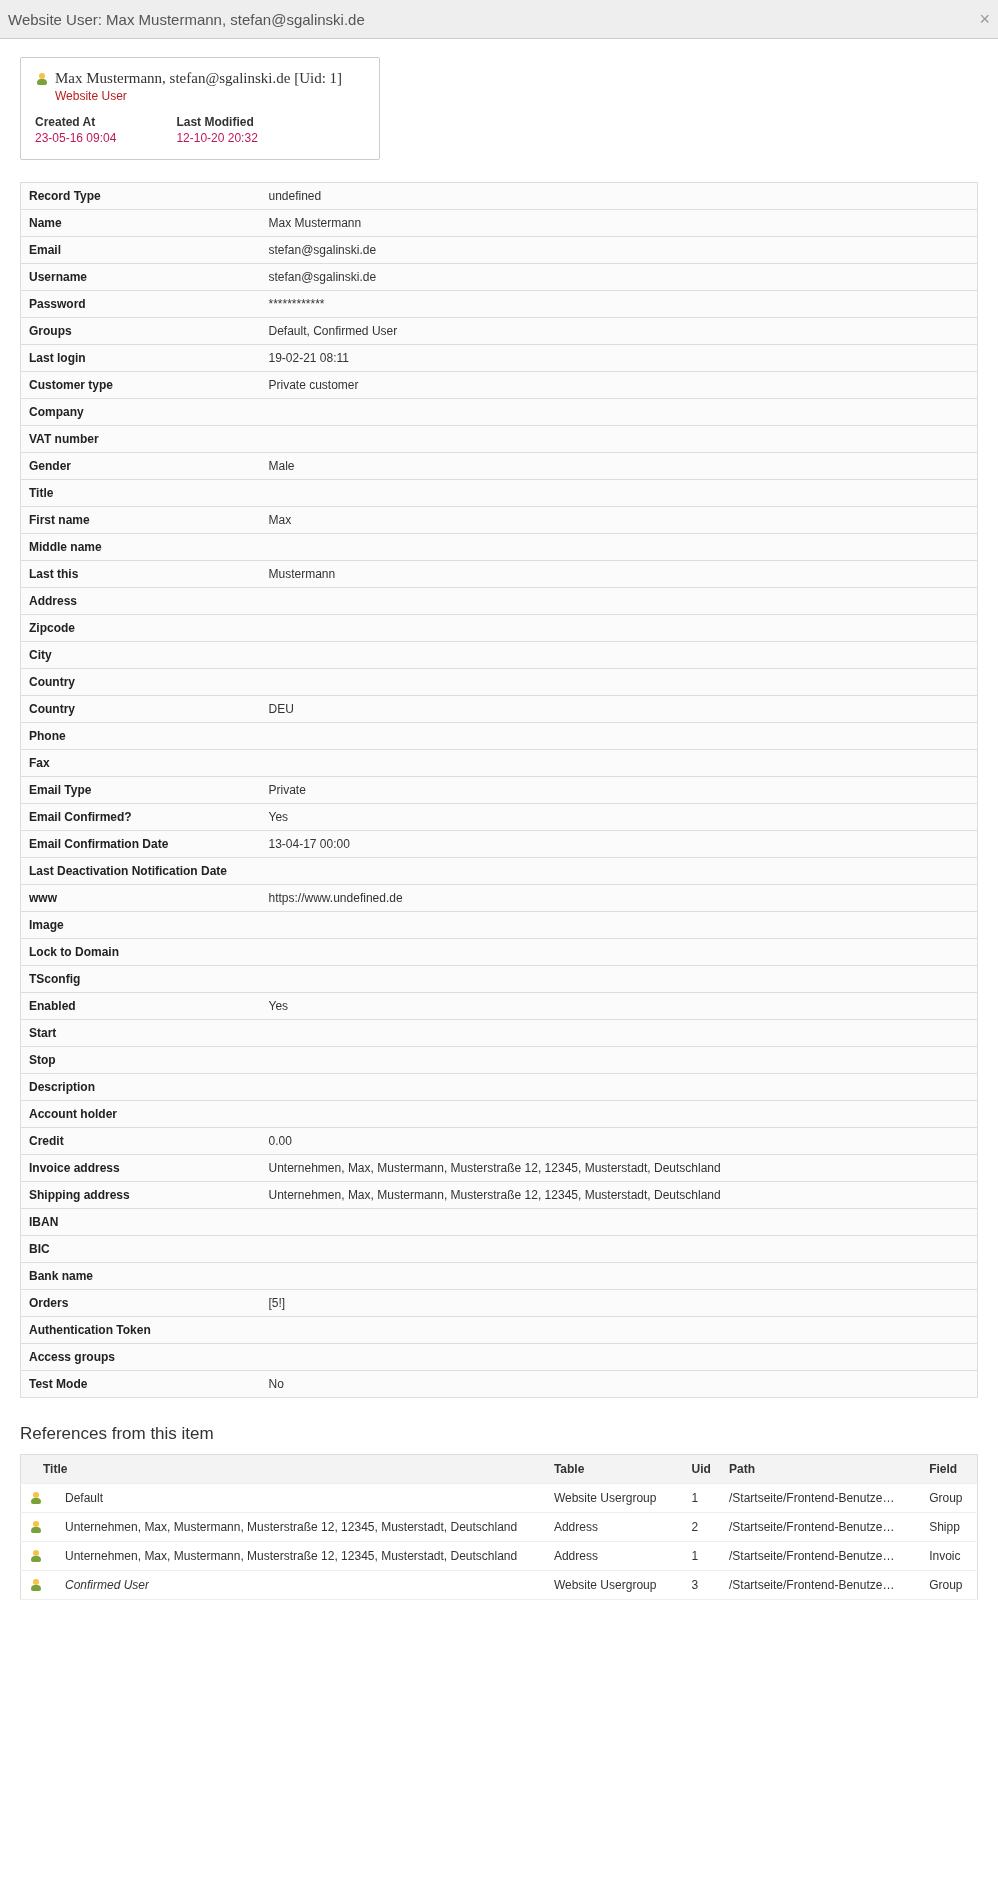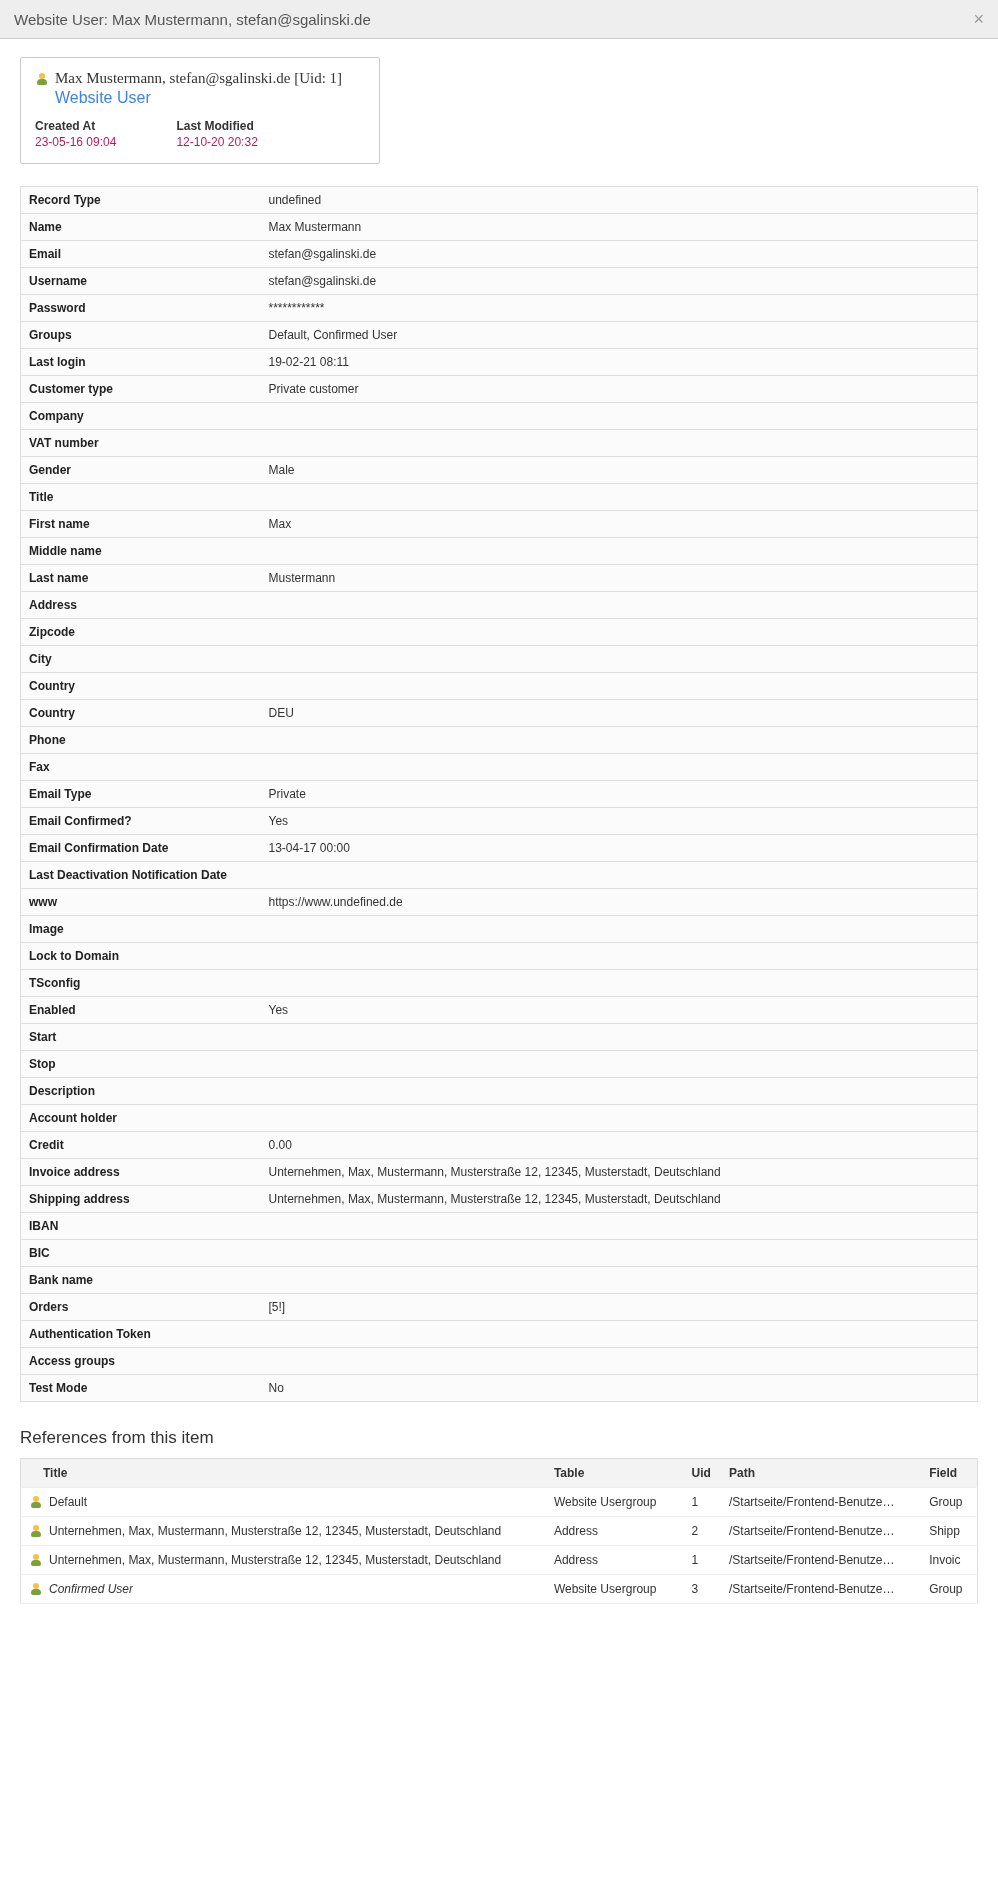--- a/index.html
+++ b/index.html
@@ -7,21 +7,21 @@
     margin: 0;
     font-family: -apple-system, BlinkMacSystemFont, "Segoe UI", Helvetica, Arial, sans-serif;
     font-size: 12px;
     color: #333;
     background: #fff;
     width: 998px;
   }
   .header {
     background: #eee;
     border-bottom: 1px solid #ccc;
-    padding: 10px 14px;
+    padding: 10px 8px;
     display: flex;
     justify-content: space-between;
     align-items: center;
   }
   .header-title {
     font-size: 15px;
     color: #555;
   }
   .close-x {
     color: #999;
@@ -65,23 +65,23 @@
     width:10px; height:6px;
     border-radius:4px 4px 2px 2px;
     background:#7aa23a;
   }
   .card-title {
     font-size: 15px;
     color: #333;
     font-family: Liberation Serif, serif;
   }
   .card-sub {
-    color: #3b82f6;
+    color: #b91c1c;
     margin: 2px 0 12px 20px;
-    font-size: 16px;
+    font-size: 12px;
   }
   .card-meta {
     display:flex;
     gap: 60px;
   }
   .card-meta .label { font-weight: bold; font-size:12px; }
   .card-meta .val { color:#be185d; font-size:12px; margin-top:2px;}
   .detail-table {
     width: 100%;
     border-collapse: collapse;
@@ -120,21 +120,21 @@
   }
   .ref-table th {
     background: #f3f3f3;
     font-weight: bold;
   }
   .ref-title { width: 420px; }
   .ref-tablecol { width: 110px; }
   .ref-uid { width: 30px; }
   .ref-path { width: 160px; }
   .ref-field { width: 45px; }
-  .title-cell { display:flex; align-items:center; gap:6px; }
+  .title-cell { display:flex; align-items:center; gap:22px; }
 </style>
 </head>
 <body>
 
 <div class="header">
   <span class="header-title">Website User: Max Mustermann, stefan@sgalinski.de</span>
   <span class="close-x">×</span>
 </div>
 
 <div class="content">
@@ -209,21 +209,21 @@
         </tr>
         <tr>
           <td class="key">First name</td>
           <td>Max</td>
         </tr>
         <tr>
           <td class="key">Middle name</td>
           <td></td>
         </tr>
         <tr>
-          <td class="key">Last name</td>
+          <td class="key">Last this</td>
           <td>Mustermann</td>
         </tr>
         <tr>
           <td class="key">Address</td>
           <td></td>
         </tr>
         <tr>
           <td class="key">Zipcode</td>
           <td></td>
         </tr>

